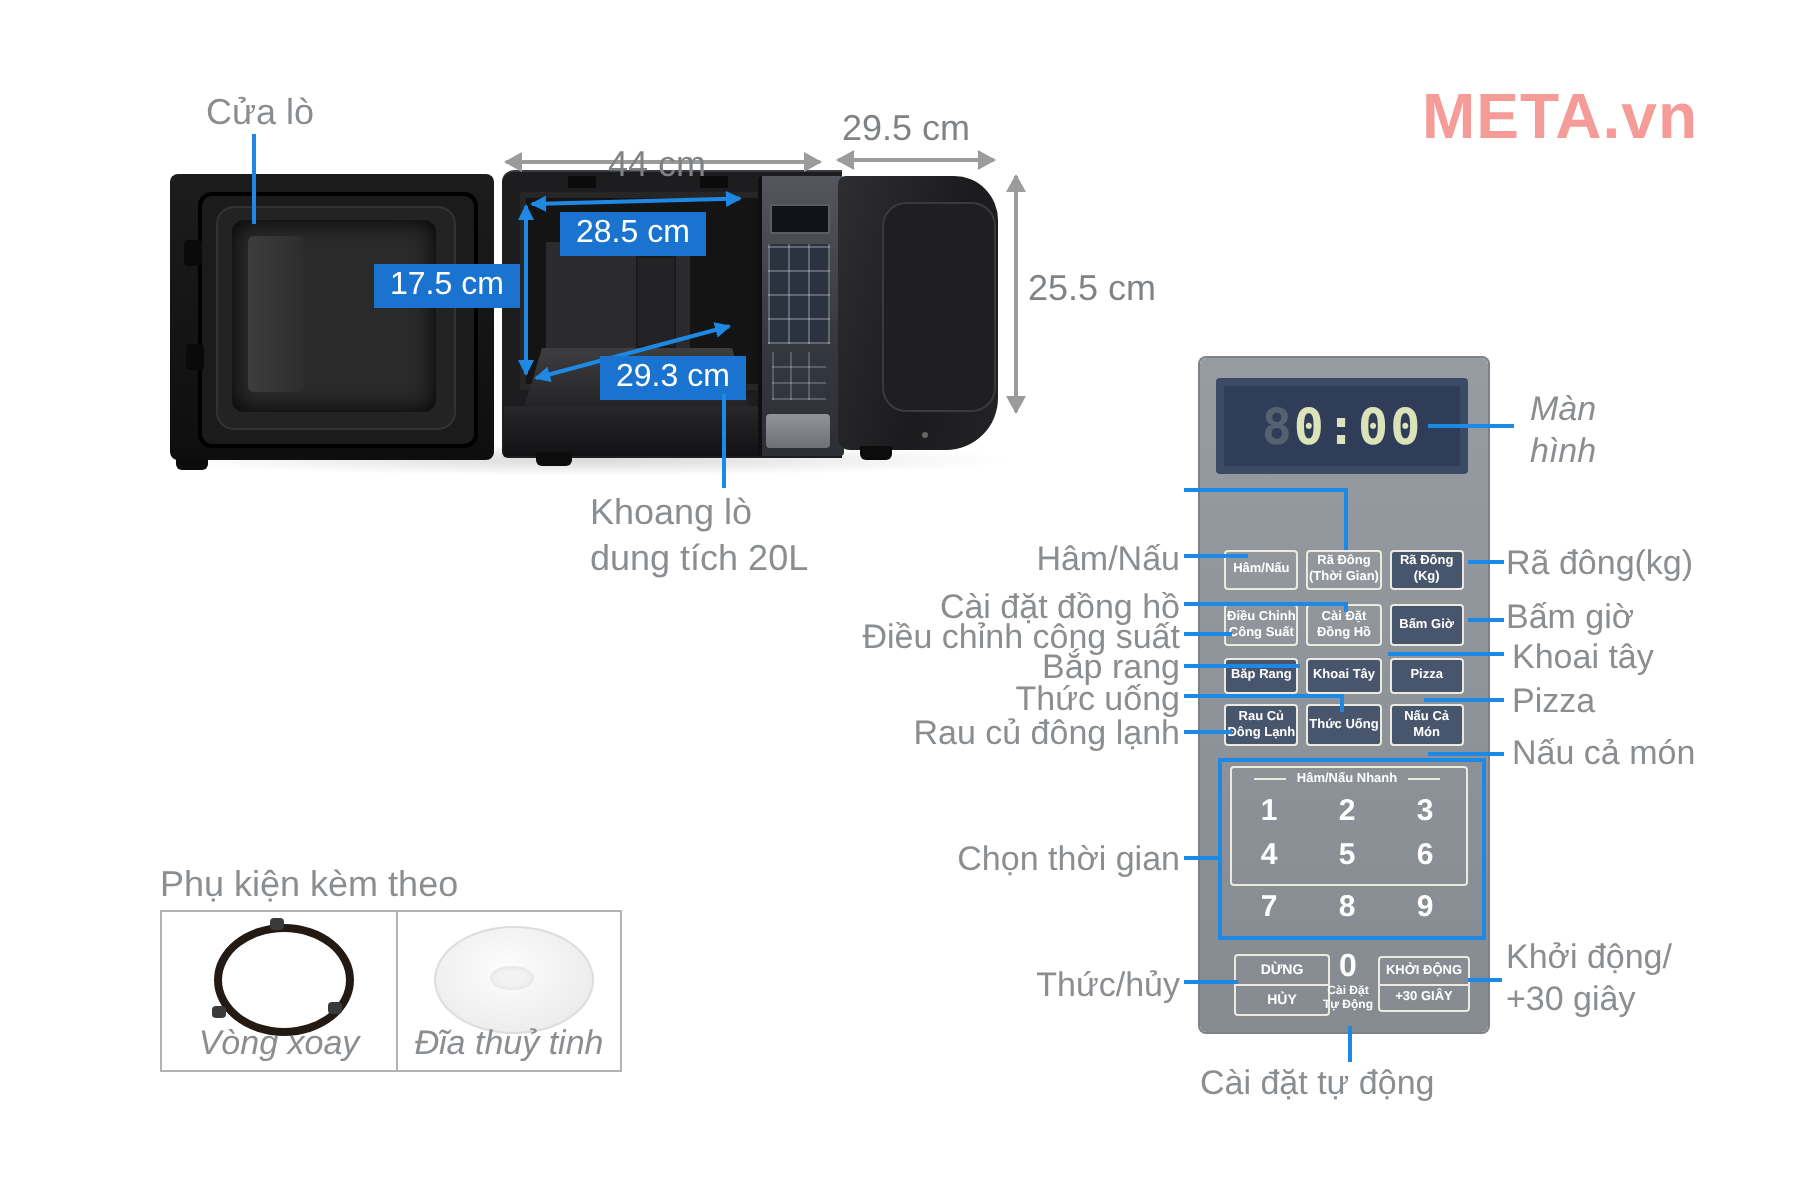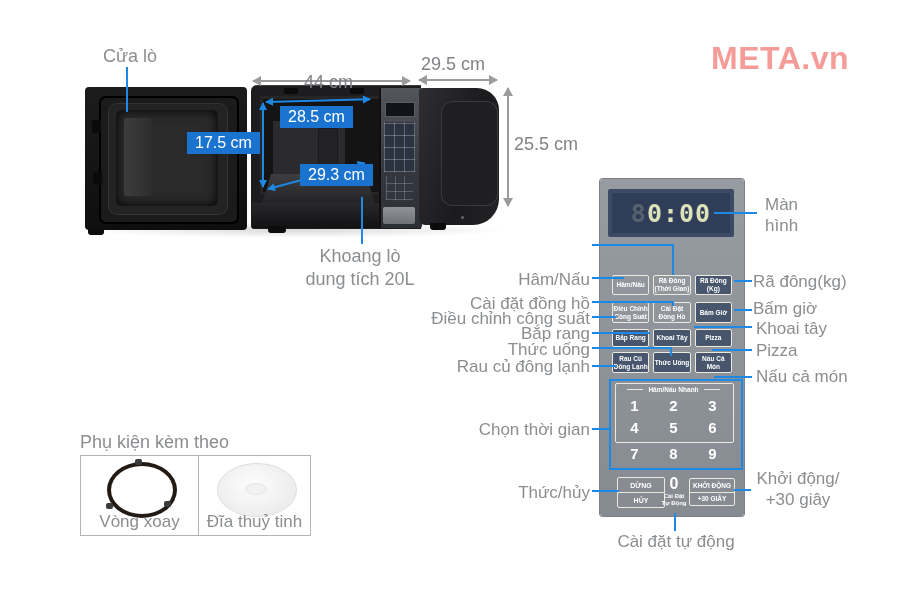--- a/index.html
+++ b/index.html
@@ -1,21 +1,21 @@
 <!DOCTYPE html>
 <html><head>
 <meta charset="utf-8">
 <style>
   html,body{margin:0;padding:0;background:#fff;}
   #stage{position:relative;width:900px;height:600px;background:#fff;overflow:hidden;
          font-family:"Liberation Sans",sans-serif;}
   
   .callout{position:absolute;color:#8b8e91;font-size:17px;line-height:1.25;white-space:pre-line;}
   .ralign{text-align:right;}
-  .calign{text-align:center;}
+  .calign{text-align:left;}
   
   .hline{position:absolute;height:2px;background:#1e88e5;}
   .vline{position:absolute;width:2px;background:#1e88e5;}
   
   .dimbox{position:absolute;background:#1a73cf;color:#fff;font-size:16px;padding:2px 8px;}
   
   .graydim{position:absolute;color:#808386;font-size:18px;}
   
   .garrow-h{position:absolute;height:2px;background:#9b9b9b;}
   .garrow-h::before{content:"";position:absolute;left:-1px;top:-4px;border-right:9px solid #9b9b9b;border-top:5px solid transparent;border-bottom:5px solid transparent;}
@@ -49,21 +49,21 @@
   .krow{position:absolute;left:15px;width:117px;display:flex;justify-content:space-around;
         color:#fff;font-weight:bold;font-size:15px;}
   .kblue{position:absolute;left:9px;top:200px;width:130px;height:87px;border:2px solid #1e88e5;}
   .splitbtn{position:absolute;border:1px solid #eceadf;border-radius:2px;color:#fff;font-weight:bold;
             display:flex;flex-direction:column;text-align:center;}
   .splitbtn .cell{flex:1;display:flex;align-items:center;justify-content:center;}
   .splitbtn .cell:first-child{border-bottom:1px solid #eceadf;}
   
   .mw{position:absolute;}
   
-  #accbox{position:absolute;left:80px;top:455px;width:229px;height:79px;border:1px solid #b3b3b3;}
+  #accbox{position:absolute;left:80px;top:455px;width:229px;height:79px;border:1px solid #b3b3b3;font-style:italic;}
   #accbox .divider{position:absolute;left:117px;top:0;width:1px;height:100%;background:#b3b3b3;}
   .acclabel{position:absolute;bottom:3px;color:#8b8e91;font-size:17px;width:100%;text-align:center;}
   
   #logo{position:absolute;left:711px;top:40px;font-size:32px;font-weight:bold;color:#f59c98;letter-spacing:0.5px;}
 </style>
 </head>
 <body>
 
 <div id="stage">
 
@@ -108,21 +108,21 @@
   <div class="barrow-v" style="left:262px;top:103px;height:84px;"></div>
   <div class="barrow-h" style="left:266px;top:101px;width:104px;transform:rotate(-1.5deg);transform-origin:left center;"></div>
   <div class="barrow-h" style="left:268px;top:188px;width:100px;transform:rotate(-15deg);transform-origin:left center;"></div>
 
   <div class="graydim" style="left:304px;top:53px;margin-top:19px;">44 cm</div>
   <div class="graydim" style="left:421px;top:54px;">29.5 cm</div>
   <div class="graydim" style="left:514px;top:134px;">25.5 cm</div>
 
   <div class="dimbox" style="left:187px;top:132px;">17.5 cm</div>
   <div class="dimbox" style="left:280px;top:106px;">28.5 cm</div>
-  <div class="dimbox" style="left:300px;top:164px;">29.3 cm</div>
+  <div class="dimbox" style="left:300px;top:178px;">29.3 cm</div>
 
   <div class="callout" style="left:103px;top:45px;font-size:18px;">Cửa lò</div>
   <div class="vline" style="left:126px;top:67px;height:45px;"></div>
   <div class="callout calign" style="left:295px;top:245px;width:130px;font-size:18px;">Khoang lò
 dung tích 20L</div>
   <div class="vline" style="left:361px;top:197px;height:47px;"></div>
 
   <div id="panel">
     <div class="bezel">
       <div class="lcd">
@@ -197,21 +197,21 @@
 
   <div class="callout ralign" style="right:310px;top:269px;">Hâm/Nấu</div>
   <div class="callout ralign" style="right:310px;top:293px;">Cài đặt đồng hồ</div>
   <div class="callout ralign" style="right:310px;top:308px;">Điều chỉnh công suất</div>
   <div class="callout ralign" style="right:310px;top:323px;">Bắp rang</div>
   <div class="callout ralign" style="right:310px;top:339px;">Thức uống</div>
   <div class="callout ralign" style="right:310px;top:356px;">Rau củ đông lạnh</div>
   <div class="callout ralign" style="right:310px;top:419px;">Chọn thời gian</div>
   <div class="callout ralign" style="right:310px;top:482px;">Thức/hủy</div>
 
-  <div class="callout" style="left:765px;top:194px;">Màn
+  <div class="callout" style="left:765px;top:194px;font-style:italic;">Màn
 hình</div>
   <div class="callout" style="left:753px;top:271px;">Rã đông(kg)</div>
   <div class="callout" style="left:753px;top:298px;">Bấm giờ</div>
   <div class="callout" style="left:756px;top:318px;">Khoai tây</div>
   <div class="callout" style="left:756px;top:340px;">Pizza</div>
   <div class="callout" style="left:756px;top:366px;">Nấu cả món</div>
   <div class="callout calign" style="left:753px;top:468px;width:90px;">Khởi động/
 +30 giây</div>
   <div class="callout calign" style="left:600px;top:531px;width:152px;">Cài đặt tự động</div>
 

